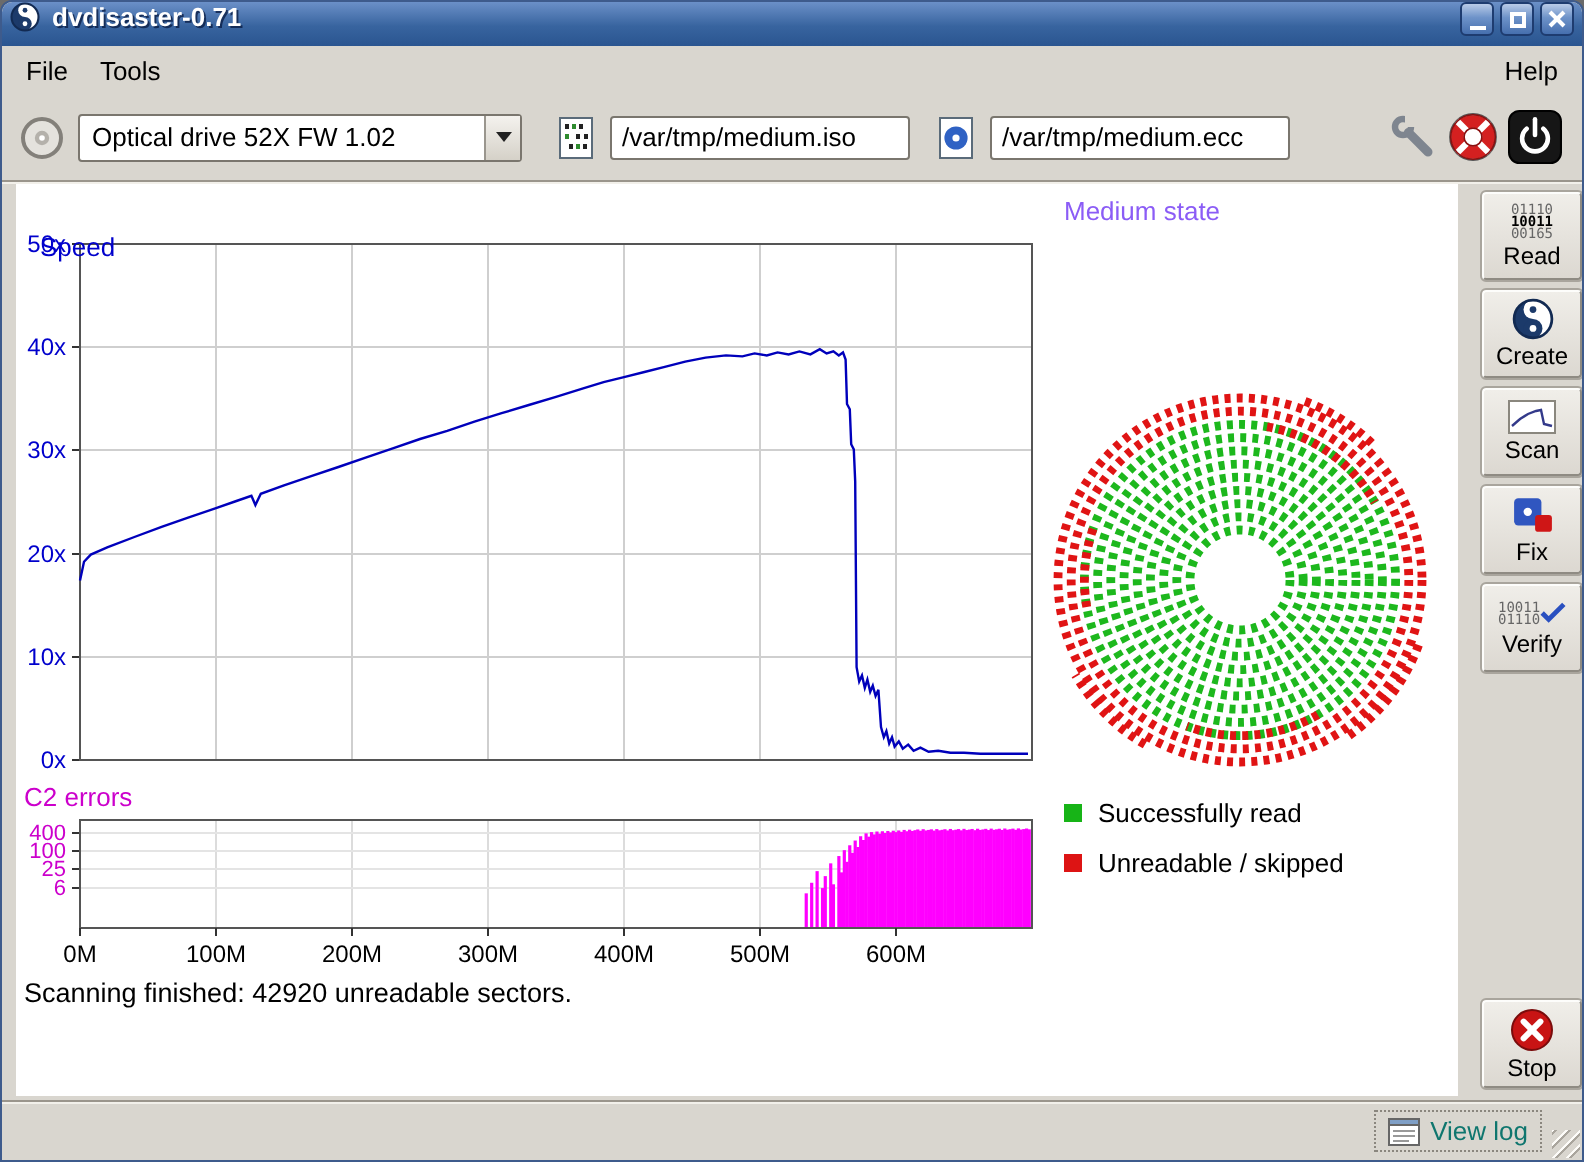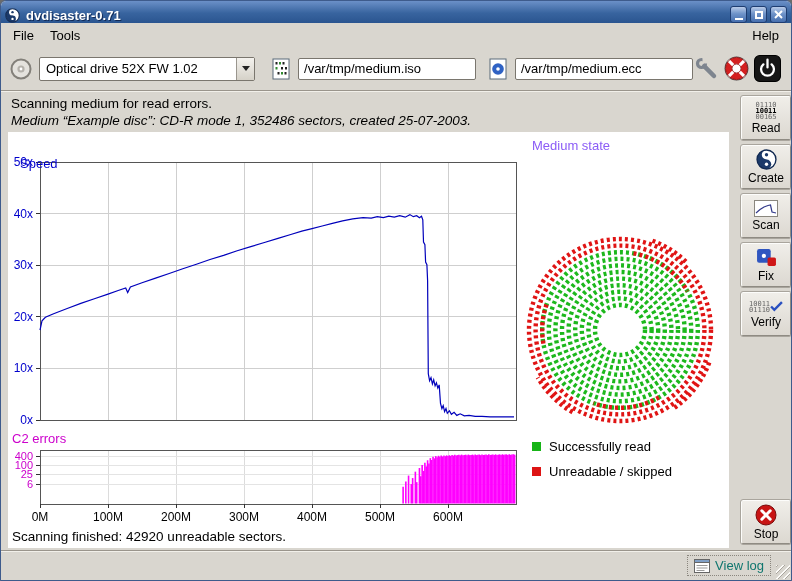--- a/index.html
+++ b/index.html
@@ -1,33 +1,33 @@
 <!DOCTYPE html>
 <html><head>
 <meta charset="utf-8">
 <style>
 *{box-sizing:border-box}
 html,body{margin:0;padding:0}
 body{width:792px;height:581px;font-family:"Liberation Sans",sans-serif;background:#6b6b6b}
 .window{width:792px;height:581px;border:1px solid #3e5b8c;background:#d9d6cf;display:flex;flex-direction:column;border-radius:6px 6px 0 0;overflow:hidden}
-.titlebar{height:22px;flex:0 0 22px;background:linear-gradient(180deg,#6b90c8 0%,#38649f 55%,#2a5590 100%);display:flex;align-items:flex-end;padding:0 4px;border-radius:5px 5px 0 0}
+.titlebar{height:22px;flex:0 0 22px;background:linear-gradient(180deg,#6b90c8 0%,#38649f 55%,#2a5590 100%);display:flex;align-items:flex-start;padding:0 4px;border-radius:5px 5px 0 0}
 .titlebar .title{color:#fff;font-weight:bold;font-size:13px;margin-left:6px;text-shadow:1px 1px 0 rgba(10,30,70,.8);flex:1}
 .tb-btn{width:17px;height:17px;margin-left:3px;border:1px solid #1e3c70;border-radius:3px;background:linear-gradient(180deg,#b9cbe8,#6e93c9 45%,#466fae);display:inline-flex;align-items:center;justify-content:center;cursor:default}
 .glyph-min{width:8px;height:2px;background:#fff;margin-top:9px}
 .glyph-max{width:8px;height:8px;border:2px solid #fff}
 .menubar{height:24px;flex:0 0 24px;display:flex;align-items:center;padding:0 4px}
 .menu-item{font-size:13px;padding:3px 8px;color:#000}
 .mb-spacer,.tb-spacer{flex:1}
 .toolbar{height:43px;flex:0 0 43px;display:flex;align-items:center;padding:0 8px 0 6px}
 .tool-btn{background:transparent;border:none;padding:2px;display:flex;align-items:center;justify-content:center}
 .combo{width:222px;height:24px;border:1px solid #7a766e;background:#fff;display:flex;align-items:stretch;border-radius:2px;margin-left:4px}
 .combo-text{flex:1;font-size:13px;padding:3px 6px;white-space:nowrap;overflow:hidden}
 .combo-arrow{width:18px;background:linear-gradient(#f4f2ee,#d5d1c8);border-left:1px solid #9a968e;display:flex;align-items:center;justify-content:center}
 .arrow-down{width:0;height:0;border-left:4px solid transparent;border-right:4px solid transparent;border-top:5px solid #222}
-.entry{width:178px;height:22px;border:1px solid #7a766e;border-radius:2px;background:#fff;font-family:"Liberation Sans",sans-serif;font-size:13px;padding:1px 5px;color:#000}
+.entry{width:150px;height:22px;border:1px solid #7a766e;border-radius:2px;background:#fff;font-family:"Liberation Sans",sans-serif;font-size:13px;padding:1px 5px;color:#000}
 .field-icon{display:flex;align-items:center;justify-content:center;width:26px}
 .gap10{width:10px}.gap4{width:4px}
 .toolbar-sep{height:2px;border-top:1px solid #9a958c;border-bottom:1px solid #f2f0ea}
 .content-row{flex:1;display:flex;min-height:0}
 .left-col{flex:1;display:flex;flex-direction:column;min-width:0}
 .status-area{height:40px;flex:0 0 40px;padding:4px 0 0 10px}
 .status-line1{font-size:13.5px;color:#000}
 .status-line2{font-size:13.5px;font-style:italic;color:#000;margin-top:2px}
 .canvas{flex:1;background:#fff;margin-left:7px;margin-bottom:2px;position:relative}
 .canvas svg.main{position:absolute;left:0;top:0}
@@ -159,24 +159,20 @@
         <path d="M9,9 A6.2,6.2 0 1 0 17,9" fill="none" stroke="#fff" stroke-width="2.2" stroke-linecap="round"></path>
         <line x1="13" y1="4.5" x2="13" y2="12" stroke="#fff" stroke-width="2.2" stroke-linecap="round"></line>
       </svg>
     </button>
   </div>
 
   <div class="toolbar-sep"></div>
 
   <div class="content-row">
     <div class="left-col">
-      <div class="status-area">
-        <div class="status-line1">Scanning medium for read errors.</div>
-        <div class="status-line2">Medium “Example disc”: CD-R mode 1, 352486 sectors, created 25-07-2003.</div>
-      </div>
 
       <div class="canvas">
         <svg class="main" id="chart-svg" width="721" height="416">
             <line x1="100" y1="30" x2="100" y2="288" stroke="#cfcfcf" shape-rendering="crispEdges"></line>
             <line x1="168" y1="30" x2="168" y2="288" stroke="#cfcfcf" shape-rendering="crispEdges"></line>
             <line x1="236" y1="30" x2="236" y2="288" stroke="#cfcfcf" shape-rendering="crispEdges"></line>
             <line x1="304" y1="30" x2="304" y2="288" stroke="#cfcfcf" shape-rendering="crispEdges"></line>
             <line x1="372" y1="30" x2="372" y2="288" stroke="#cfcfcf" shape-rendering="crispEdges"></line>
             <line x1="440" y1="30" x2="440" y2="288" stroke="#cfcfcf" shape-rendering="crispEdges"></line>
             <line x1="28" y1="288" x2="32" y2="288" stroke="#333" shape-rendering="crispEdges"></line>

